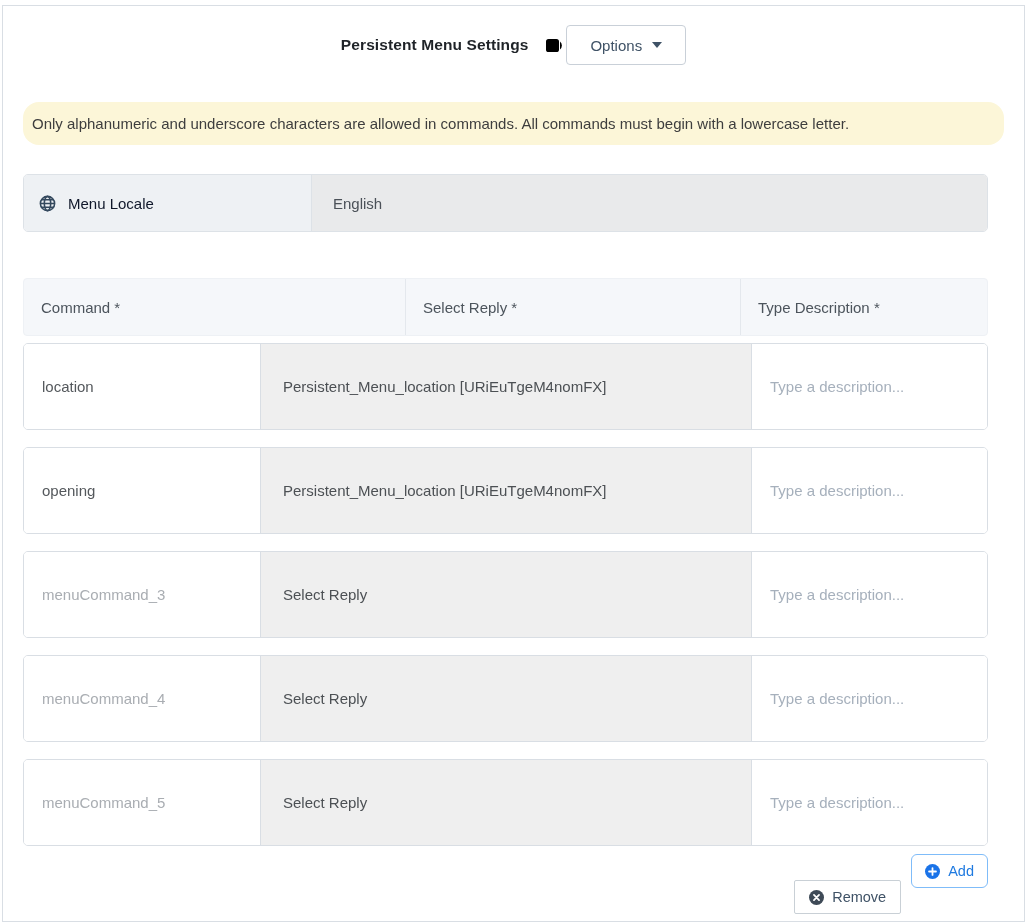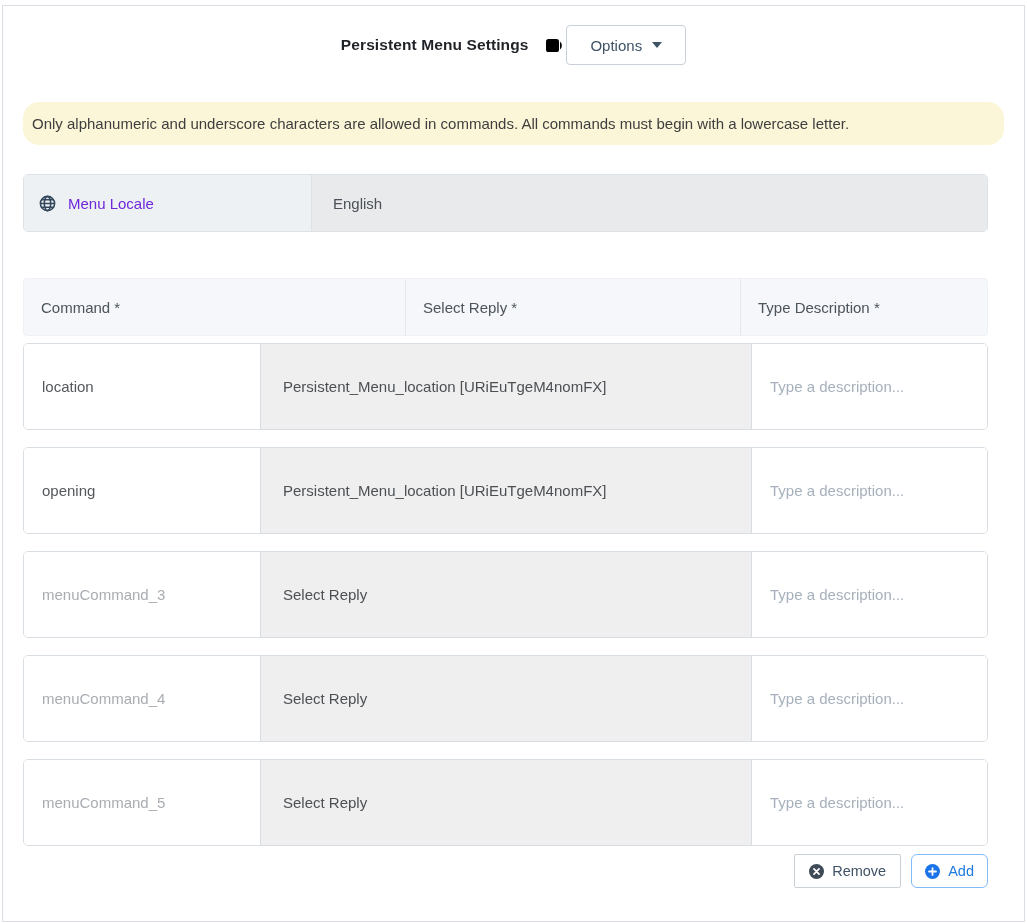--- a/index.html
+++ b/index.html
@@ -33,21 +33,21 @@
     font-size:15px; color:#3e3e3e;
   }
   
   .locale {
     margin-top:29px; margin-right:16px; height:58px; display:flex;
     border:1px solid #dde2e7; border-radius:5px; overflow:hidden;
   }
   .locale-label {
     width:288px; background:#eef1f4; border-right:1px solid #dde2e7;
     display:flex; align-items:center; gap:12px; padding-left:15px;
-    font-size:15px; color:#6d28d9;
+    font-size:15px; color:#0f172a;
   }
   .locale-value {
     flex:1; background:#e9eaeb; display:flex; align-items:center;
     padding-left:21px; font-size:15px; color:#4b5158;
   }
   
   .thead {
     margin-top:46px; margin-right:16px; height:58px; display:flex;
     background:#f5f7fa; border-radius:4px; font-size:15px; color:#4c545c;
     border:1px solid #eef1f5;
@@ -78,21 +78,21 @@
     padding:0 10px 0 18px; font-size:15px; color:#54585c;
     outline:none; background:#fff; font-family:inherit;
   }
   .desc::placeholder { color:#a6b0bc; opacity:1; }
   
   .row-actions { margin-top:8px; margin-right:16px; display:flex; justify-content:flex-end; gap:10px; }
   .btn-remove {
     height:34px; padding:0 14px; background:#fff;
     border:1px solid #c9d0d6; border-radius:2px;
     display:flex; align-items:center; gap:8px;
-    font-size:14.5px; color:#3f5266; font-family:inherit; cursor:pointer;
+    font-size:14.5px; color:#3f5266; font-family:inherit; cursor:pointer;margin-top:26px;
   }
   .btn-add {
     height:34px; padding:0 13px; background:#fff;
     border:1px solid #7fbcf9; border-radius:6px;
     display:flex; align-items:center; gap:8px;
     font-size:14.5px; color:#1f7ae0; font-family:inherit; cursor:pointer;
   }
   
   .footer { margin-top:66px; display:flex; justify-content:space-between; align-items:center; }
   .btn-save {

